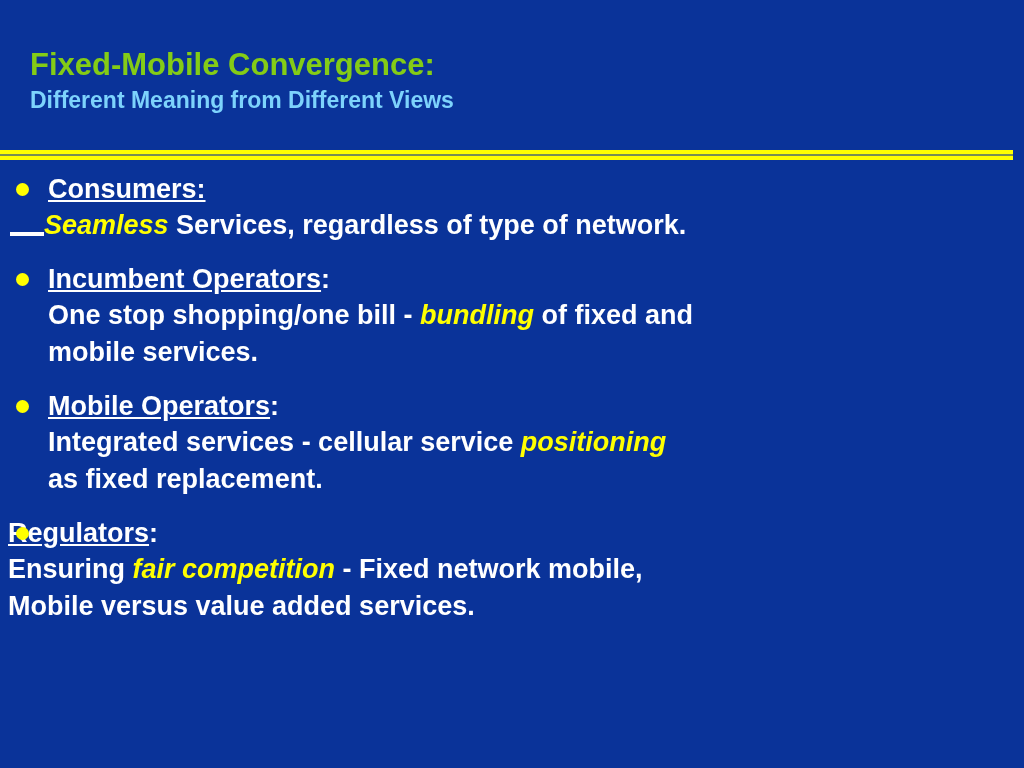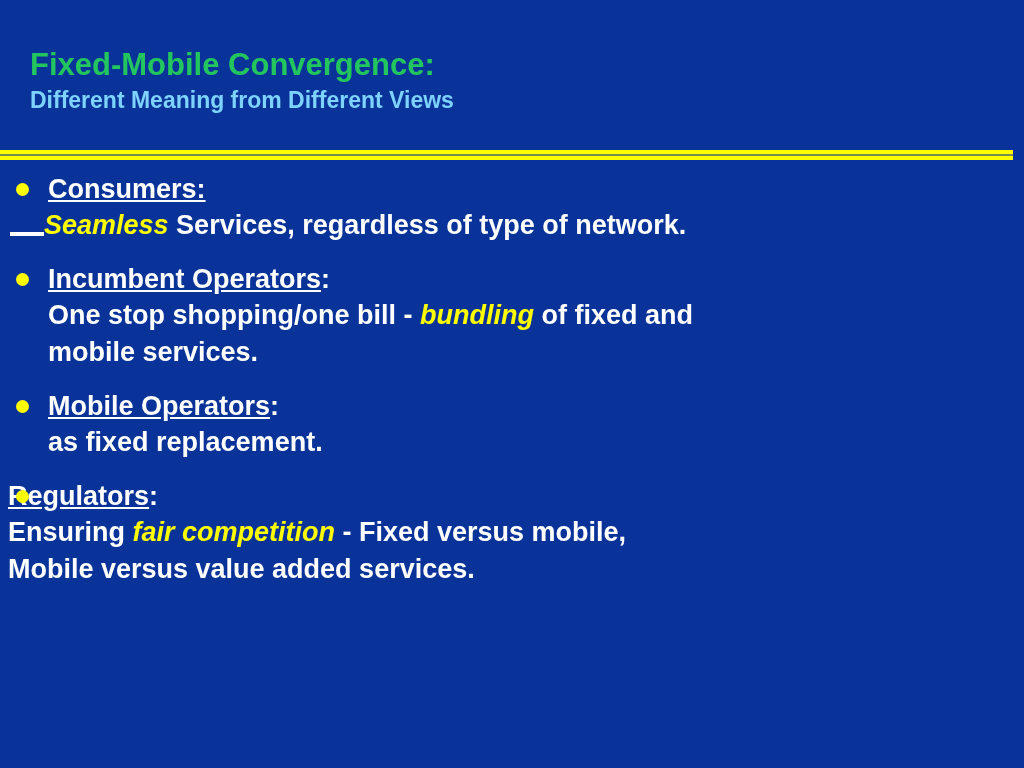--- a/index.html
+++ b/index.html
@@ -35,21 +35,21 @@
 
   .title-block {
     position: absolute;
     left: 30px;
     top: 48px;
     width: 660px;
   }
 
   .title-line1 {
     display: block;
-    color: #22c55e;
+    color: #84cc16;
     font-family: "Liberation Sans", sans-serif;
     font-weight: bold;
     font-size: 31px;
     line-height: 34px;
     letter-spacing: 0px;
     white-space: nowrap;
   }
 
   .title-line2 {
     display: block;
@@ -195,26 +195,27 @@
         <span class="bullet-heading"><span class="u">Incumbent Operators</span><span>:</span></span>
         <span class="bullet-body">
           <span class="bullet-body-line"><span>One stop shopping/one bill - </span><span class="hl">bundling</span><span> of fixed and</span></span>
           <span class="bullet-body-line"><span>mobile services.</span></span>
         </span>
       </div>
       <div class="bullet-item item-mobile">
         <span class="bullet-marker"></span>
         <span class="bullet-heading"><span class="u">Mobile Operators</span><span>:</span></span>
         <span class="bullet-body">
+          <span class="bullet-body-line"><span>Integrated services - cellular service </span><span class="hl">positioning</span></span>
           <span class="bullet-body-line"><span>as fixed replacement.</span></span>
         </span>
       </div>
       <div class="bullet-item item-regulators">
         <span class="bullet-marker"></span>
         <span class="bullet-heading"><span class="u">Regulators</span><span>:</span></span>
         <span class="bullet-body">
-          <span class="bullet-body-line"><span>Ensuring </span><span class="hl">fair competition</span><span> - Fixed versus mobile,</span></span>
+          <span class="bullet-body-line"><span>Ensuring </span><span class="hl">fair competition</span><span> - Fixed network mobile,</span></span>
           <span class="bullet-body-line"><span>Mobile versus value added services.</span></span>
         </span>
       </div>
     </div>
 
 </div>
 
 </body></html>

